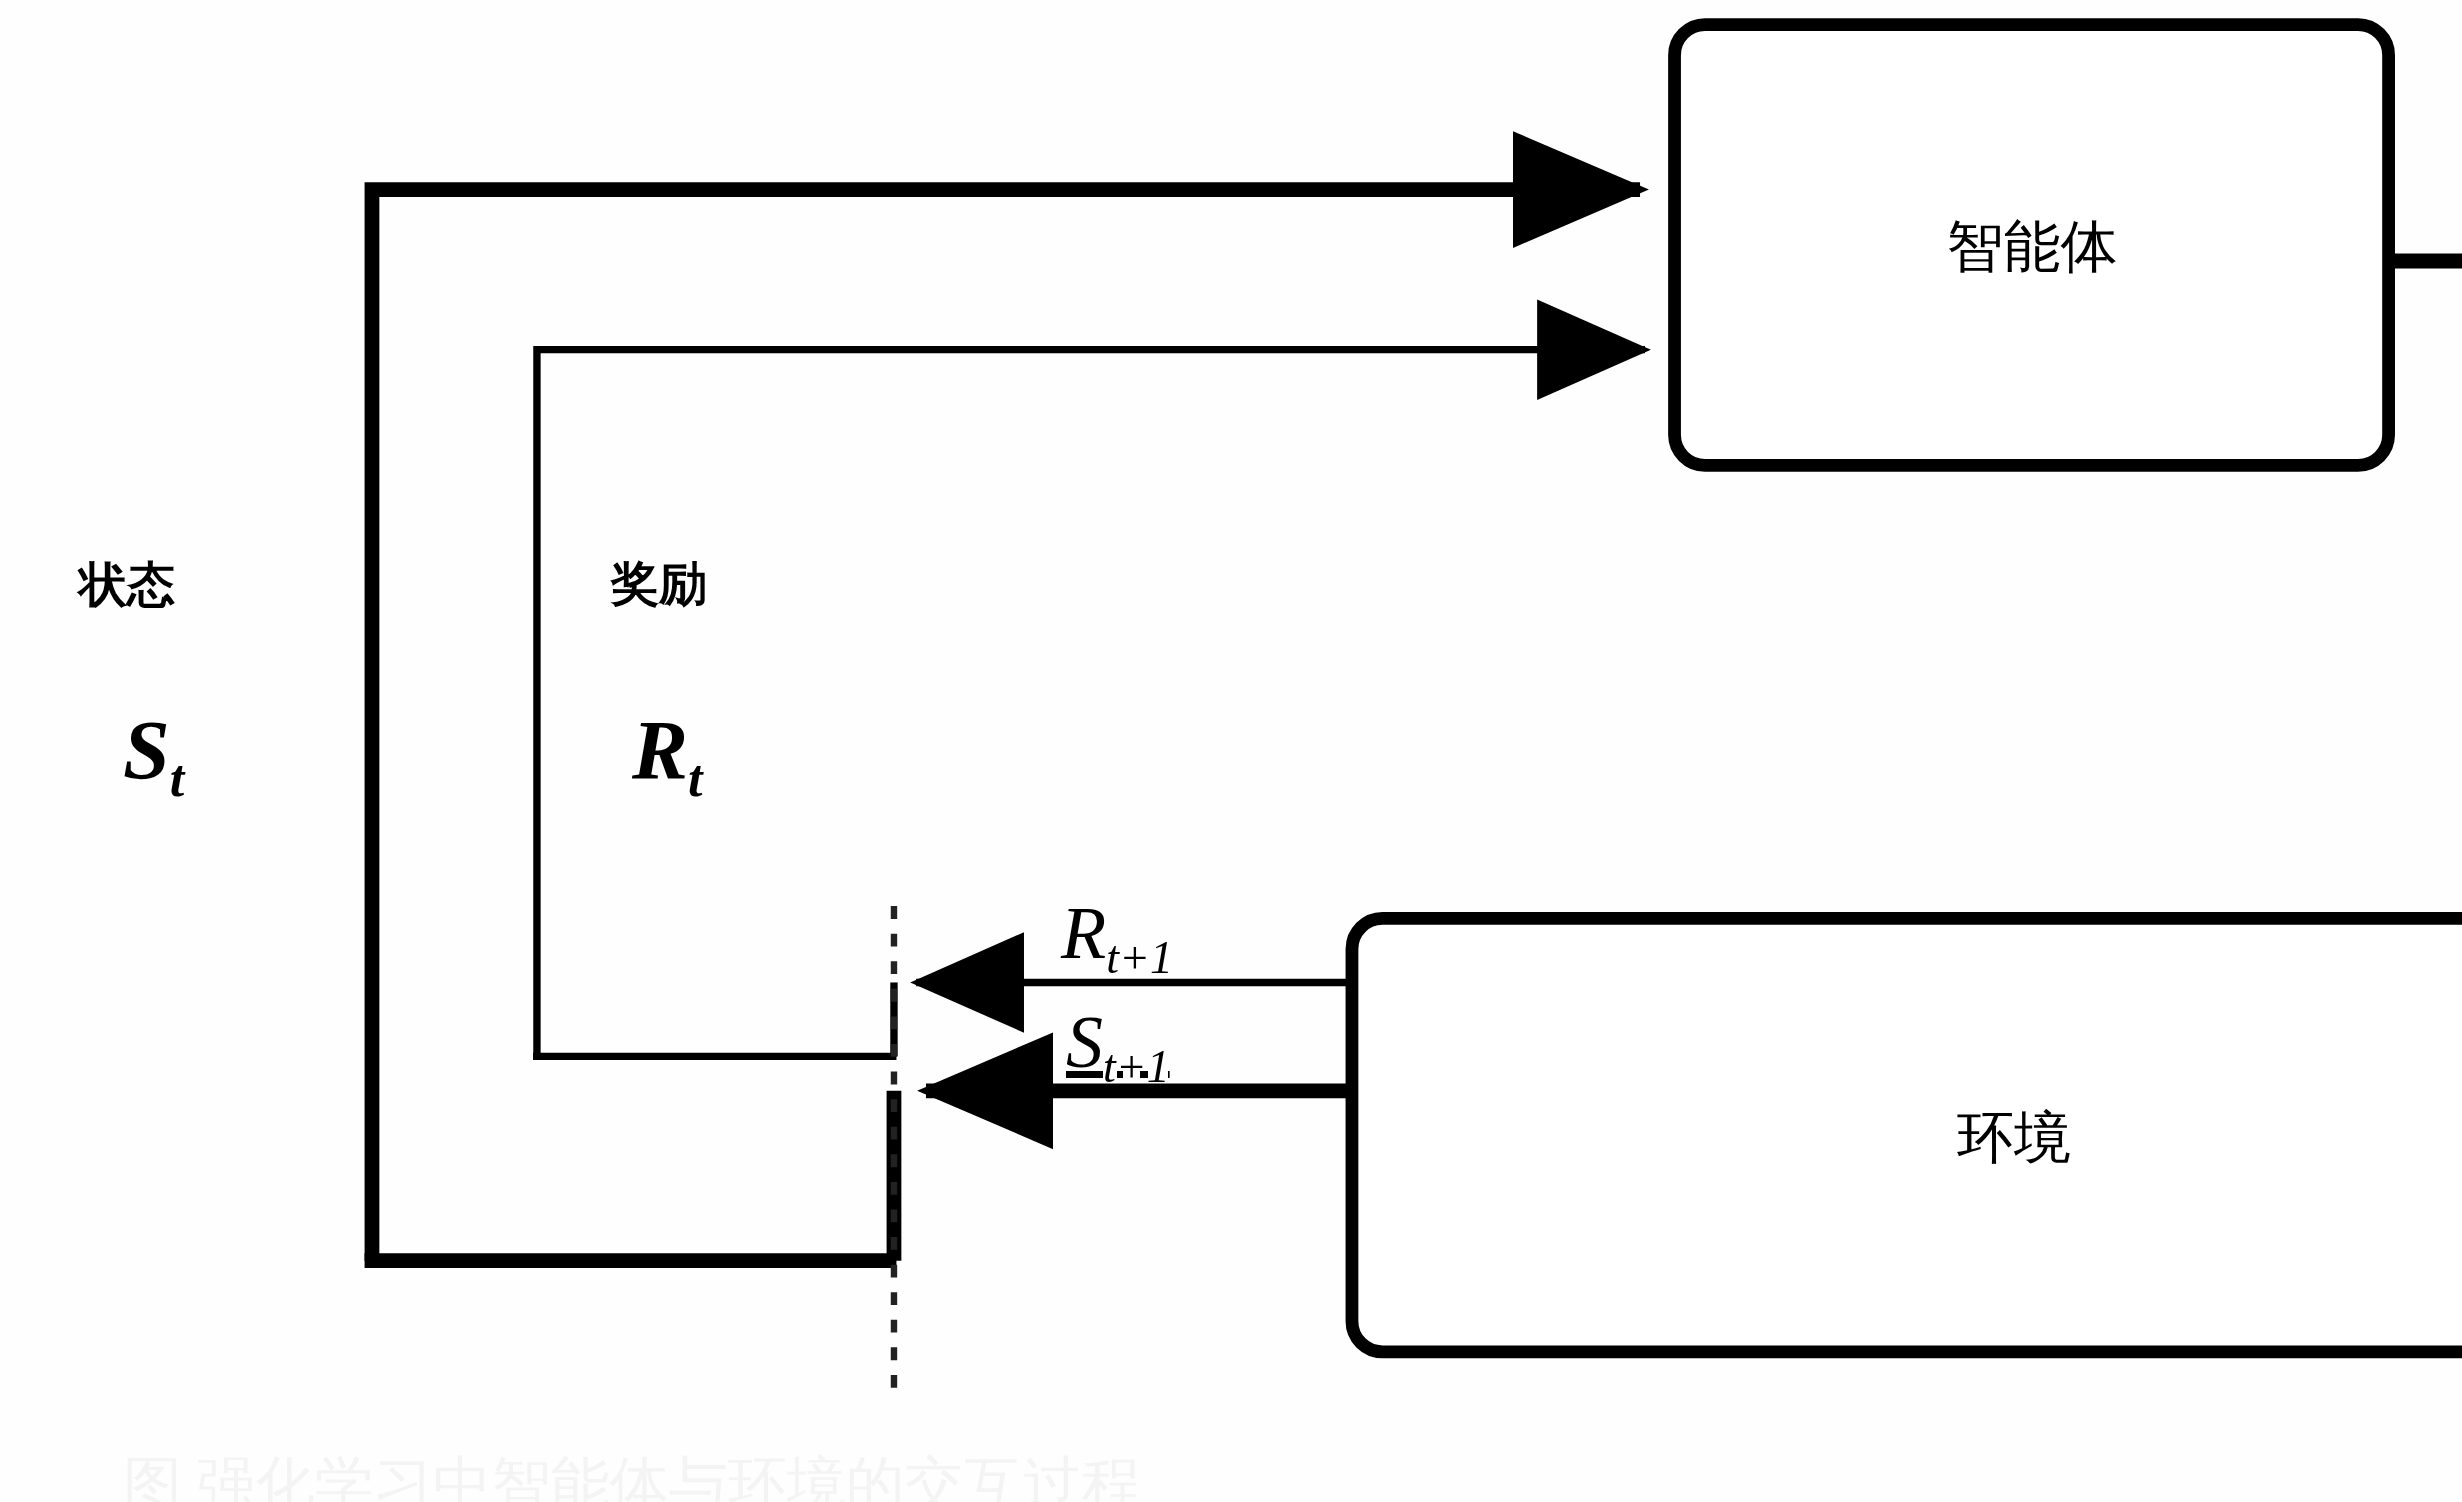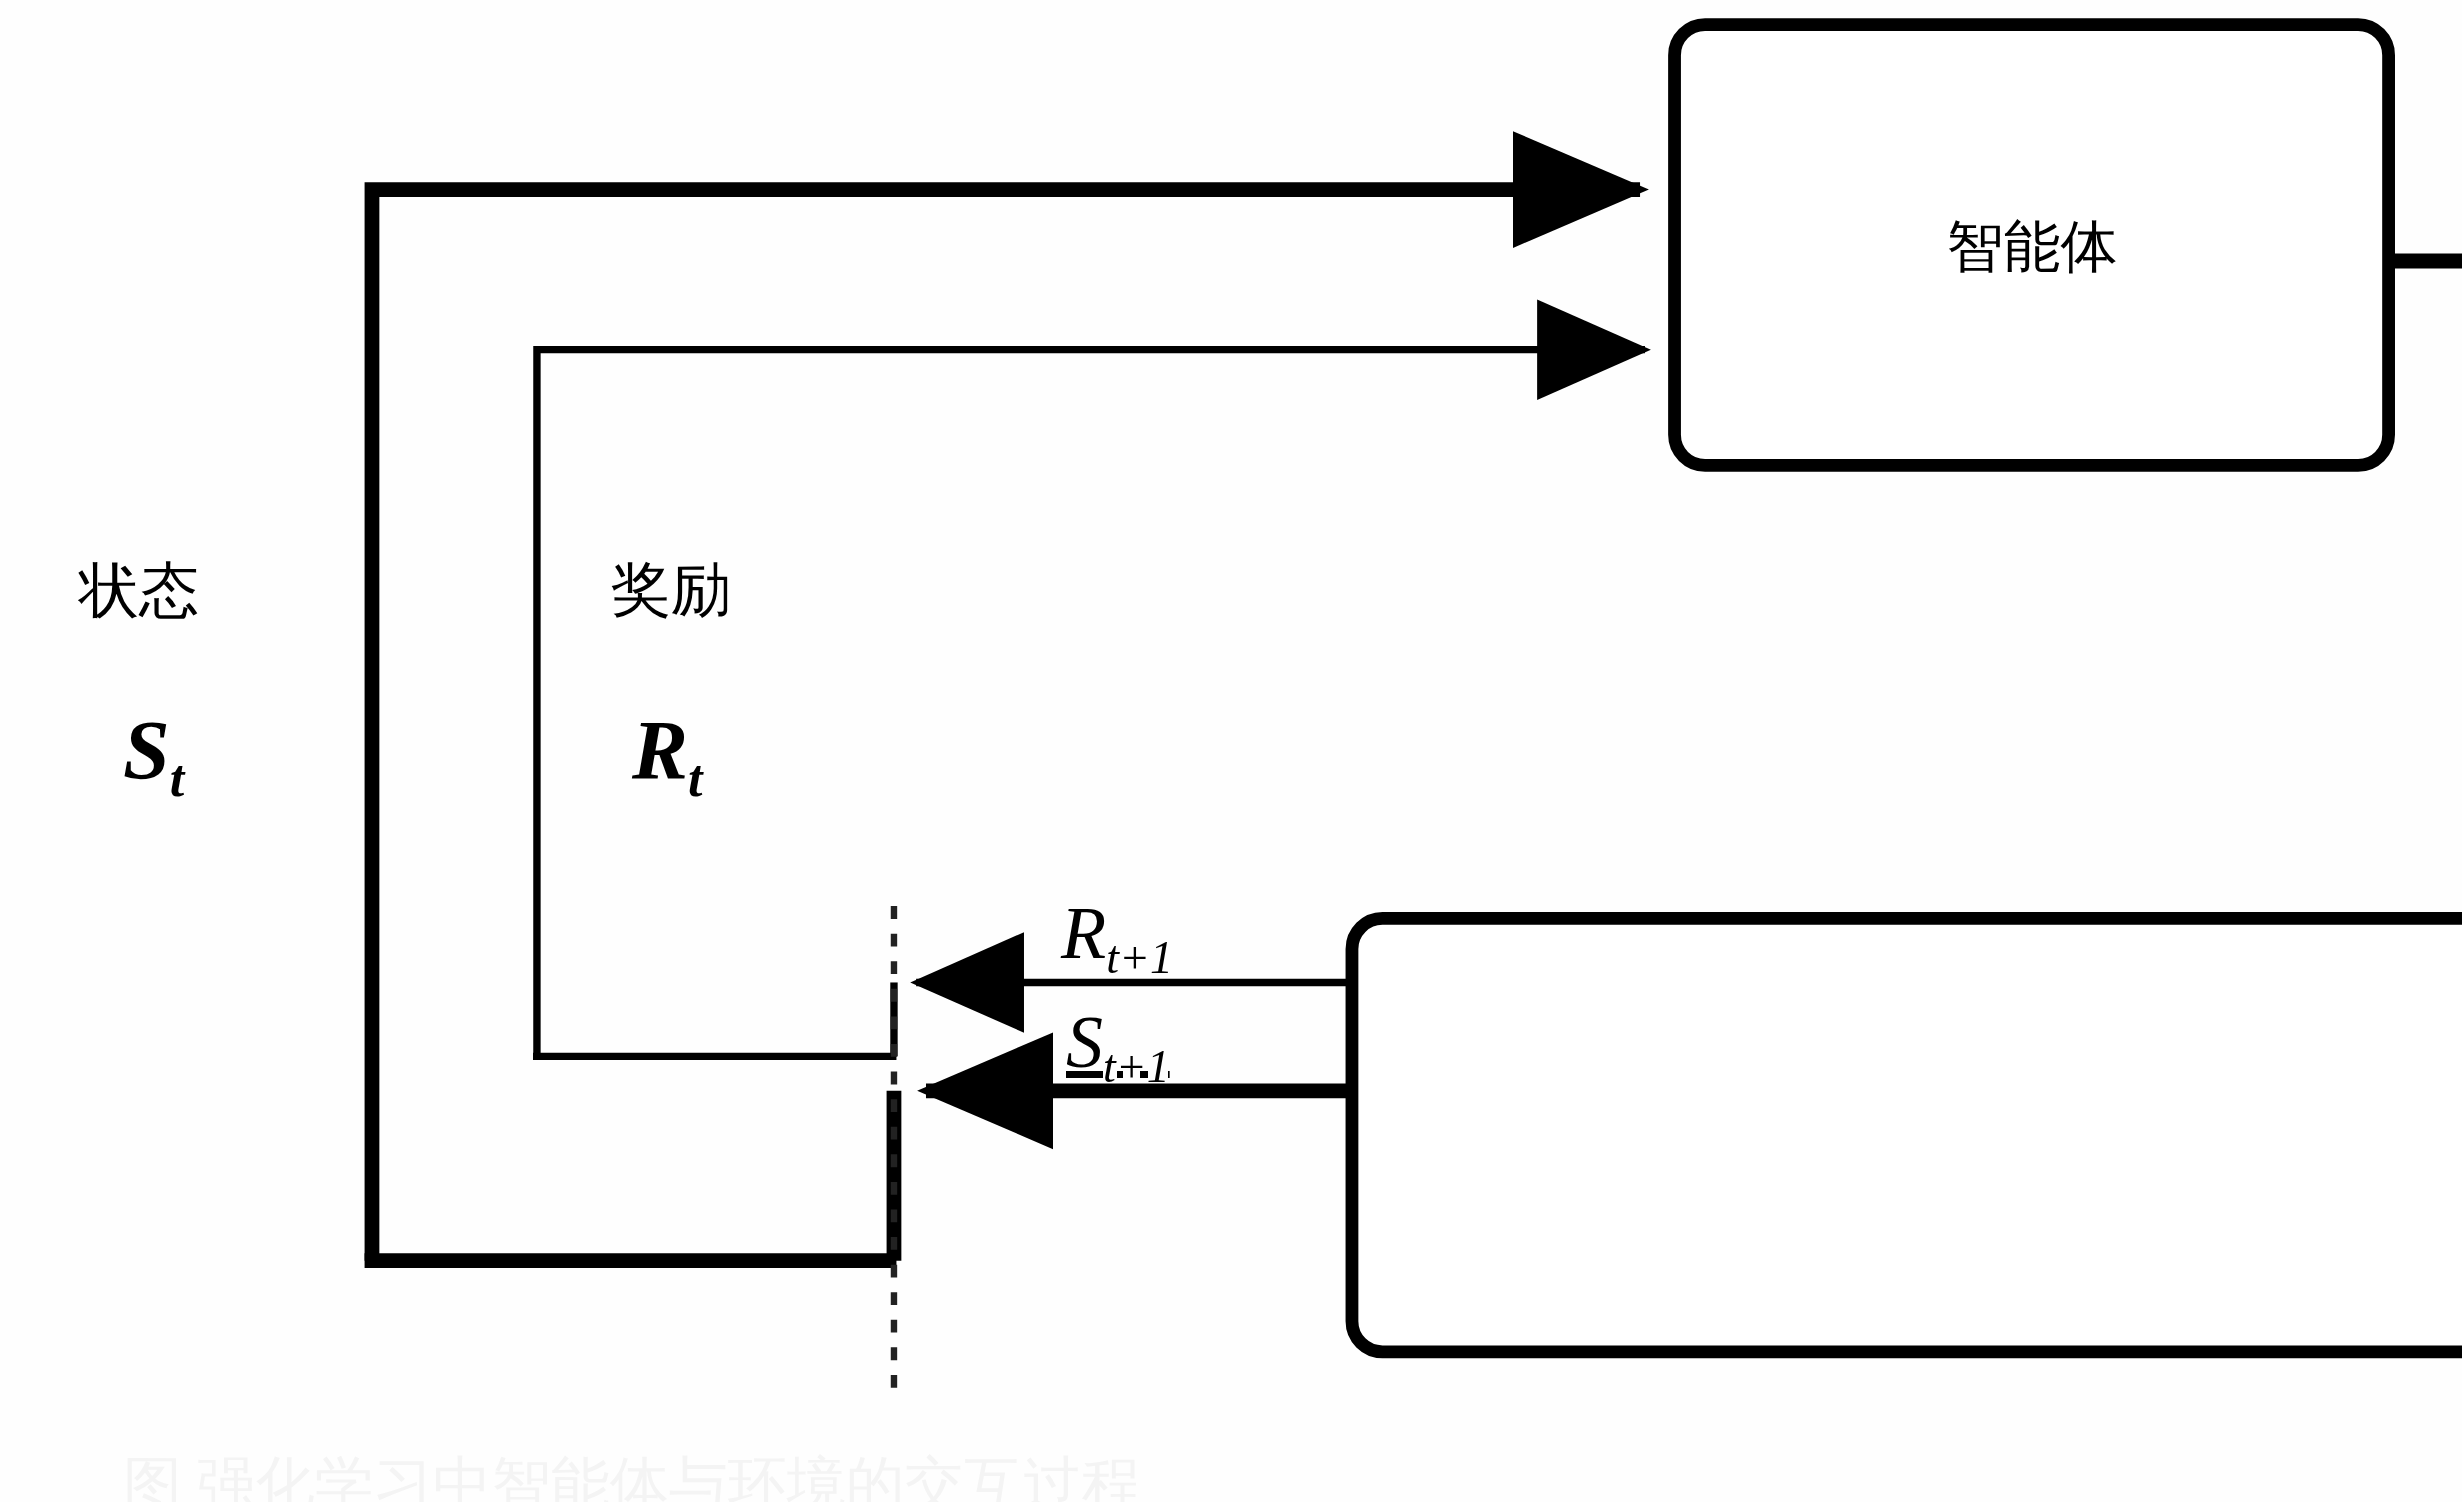--- a/index.html
+++ b/index.html
@@ -1,20 +1,20 @@
 <!DOCTYPE html>
 <html style="font-size:7.9px"><head>
 <meta charset="utf-8">
 <style>
   html,body{margin:0;padding:0;background:#fefefe;}
   body{width:3940px;height:1502px;font-family:"Liberation Serif",serif;overflow:hidden;position:relative;}
   #stage{position:absolute;left:0;top:0;width:3940px;height:1502px;background:#fefefe;}
   svg.diagram{position:absolute;left:0;top:0;width:3940px;height:1502px;display:block;}
   .lbl{position:absolute;color:#000;line-height:1;white-space:nowrap;}
-  .cjk{font-family:"Liberation Serif","DejaVu Serif",serif;font-size:60px;font-weight:400;}
+  .cjk{font-family:"Liberation Serif","DejaVu Serif",serif;font-size:48px;font-weight:700;}
   .boxlbl{font-family:"Liberation Serif","DejaVu Serif",serif;font-size:57px;}
   .math{font-family:"Liberation Serif","DejaVu Serif",serif;font-style:italic;font-weight:700;font-size:84px;}
   .math .sub{font-size:0.62em;font-style:italic;font-weight:700;vertical-align:-0.33em;letter-spacing:0;}
   .mathlt{font-family:"Liberation Serif","DejaVu Serif",serif;font-style:italic;font-weight:400;font-size:74px;}
   .mathlt .sub{font-size:0.62em;vertical-align:-0.32em;margin-top:12px;}
   .caption{font-family:"Liberation Serif","DejaVu Serif",serif;font-size:59px;color:#f4f4f4;}
 </style>
 </head>
 <body>
 
@@ -48,20 +48,21 @@
     <line x1="740" y1="2560" x2="1820" y2="2560" stroke="#000000" stroke-width="30"></line>
 
     <line x1="1815" y1="2145" x2="1815" y2="1995" stroke="#000000" stroke-width="15"></line>
     <line x1="1815" y1="2560" x2="1815" y2="2215" stroke="#000000" stroke-width="30"></line>
 
     <line x1="1815" y1="1840" x2="1815" y2="2825" stroke="#222222" stroke-width="13" stroke-dasharray="26 30"></line>
   </svg>
 
   <div class="lbl boxlbl" style="left:1852px;top:84px;width:360px;height:325px;display:flex;align-items:center;justify-content:center;">智能体</div>
 
+  <div class="lbl boxlbl" style="left:1832px;top:990px;width:364px;height:295px;display:flex;align-items:center;justify-content:center;">环境</div>
 
   <div class="lbl cjk" style="left:79px;top:561px;">状态</div>
   <div class="lbl math" style="left:123px;top:709px;">
     <span>S</span><span class="sub">t</span>
   </div>
 
   <div class="lbl cjk" style="left:611px;top:560px;">奖励</div>
   <div class="lbl math" style="left:632px;top:709px;">
     <span>R</span><span class="sub">t</span>
   </div>

